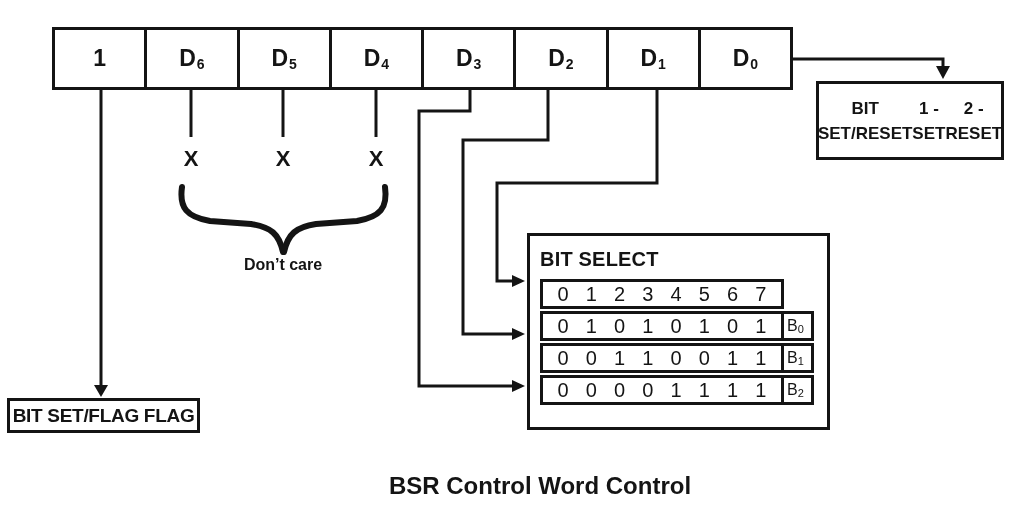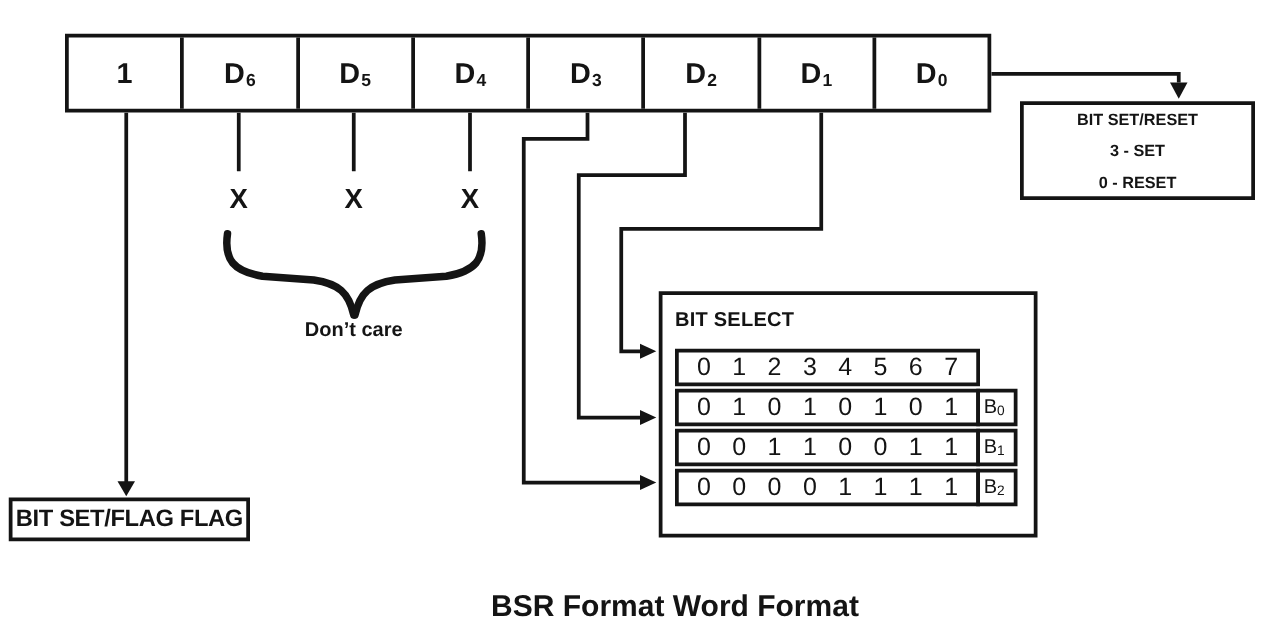--- a/index.html
+++ b/index.html
@@ -55,31 +55,31 @@
   .flag-box{
     position:absolute;left:7px;top:398px;width:193px;height:35px;
     border:3px solid var(--ink);background:var(--bg);
     display:flex;align-items:center;justify-content:center;
     font-weight:bold;font-size:19px;letter-spacing:-0.3px;white-space:nowrap;
   }
   
   .setreset-box{
     position:absolute;left:816px;top:81px;width:188px;height:79px;
     border:3px solid var(--ink);background:var(--bg);
-    display:flex;flex-direction:column;align-items:center;justify-content:center;
-    font-weight:bold;font-size:13px;line-height:25px;text-align:center;
+    display:flex;align-items:center;justify-content:center;
+    font-weight:bold;font-size:17px;line-height:25px;text-align:center;
   }
   
   .bitselect-box{
     position:absolute;left:527px;top:233px;width:303px;height:197px;
     border:3px solid var(--ink);background:var(--bg);
   }
   .bitselect-title{
     position:absolute;left:10px;top:12px;
-    font-weight:bold;font-size:16px;letter-spacing:0.2px;
+    font-weight:bold;font-size:20px;letter-spacing:0.2px;
   }
   .bit-row{
     position:absolute;left:10px;
     display:flex;align-items:stretch;height:30px;
   }
   .bits{
     width:244px;height:30px;
     border:3px solid var(--ink);
     display:flex;align-items:center;
     padding:0 6px;
@@ -168,22 +168,22 @@
   <div class="x-mark" style="left:263px;top:146px;">X</div>
   <div class="x-mark" style="left:356px;top:146px;">X</div>
   <div class="dont-care-label">Don’t care</div>
 
   <div class="flag-box">
     <span>BIT SET/FLAG FLAG</span>
   </div>
 
   <div class="setreset-box">
     <div>BIT SET/RESET</div>
-    <div>3 - SET</div>
-    <div>0 - RESET</div>
+    <div>1 - SET</div>
+    <div>2 - RESET</div>
   </div>
 
   <div class="bitselect-box">
     <div class="bitselect-title">BIT SELECT</div>
 
     <div class="bit-row" style="top:43px;">
       <div class="bits">
           <span class="bit">0</span>
           <span class="bit">1</span>
           <span class="bit">2</span>
@@ -240,15 +240,15 @@
           <span class="bit">1</span>
           <span class="bit">1</span>
         </div>
       <div class="row-label">
         <span>B</span>
           <span class="subscript">2</span>
       </div>
     </div>
   </div>
 
-  <div class="caption">BSR Format Word Format</div>
+  <div class="caption">BSR Control Word Control</div>
 
 </div>
 
 </body></html>

